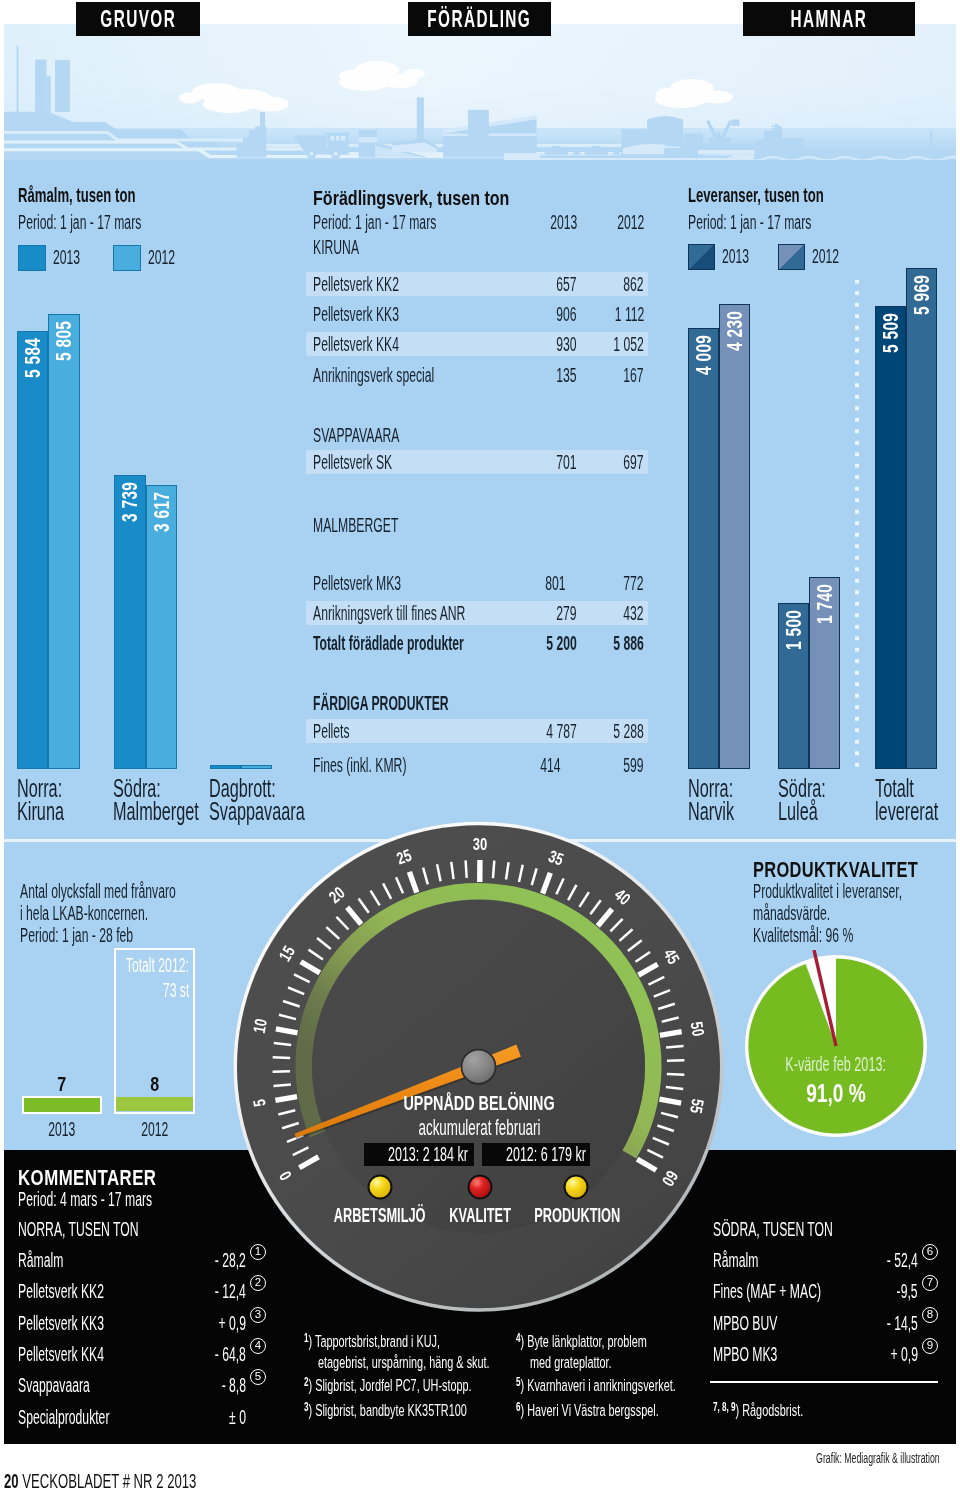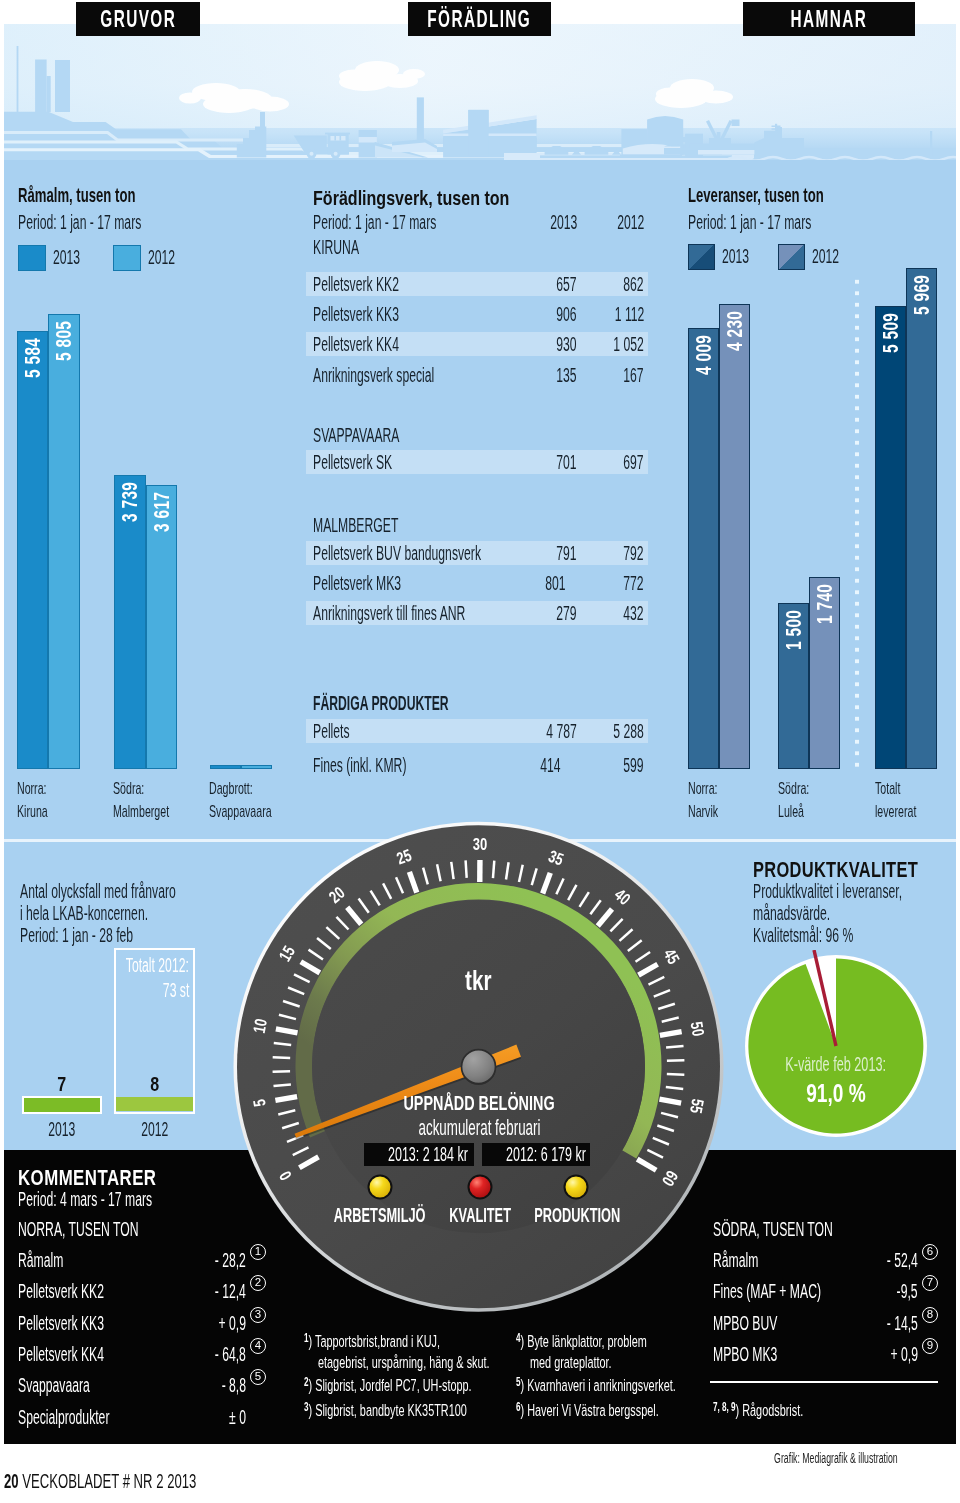--- a/index.html
+++ b/index.html
@@ -28,21 +28,21 @@
 #sky{position:absolute;left:4px;top:24px;width:952px;height:1126px;background:#a9d1f1;}
 #skyline{position:absolute;left:0;top:0;width:952px;height:136px;display:block;}
 
 .ttl{font-size:21px;font-weight:700;color:#111;height:22px;}
 .sub{font-size:19.5px;color:#16212b;height:21px;}
 
 
 .barlabel{position:absolute;color:#fff;font-size:22px;font-weight:700;white-space:nowrap;
   transform-origin:0 0;transform:rotate(-90deg) scaleX(.70);letter-spacing:0.5px;
   left:50%;margin-left:-13px;}
-.catlab{position:absolute;font-size:17px;color:#16212b;line-height:23px;white-space:nowrap;}
+.catlab{position:absolute;font-size:26px;color:#16212b;line-height:23px;white-space:nowrap;}
 
 
 .trow{position:absolute;height:24px;font-size:19.5px;color:#16212b;}
 .trow .nm{position:absolute;left:7px;top:1px;}
 .trow .v1,.trow .v2{position:absolute;top:1px;text-align:right;white-space:nowrap;}
 .shade{background:#c4dff5;}
 .grp{position:absolute;font-size:19.5px;color:#16212b;}
 .bold{font-weight:700;}
 
 
@@ -254,34 +254,34 @@
       <span class="v1" style="left:191px;width:80px"><span class="cr">135</span></span>
       <span class="v2" style="left:258px;width:80px"><span class="cr">167</span></span>
     </div>
 <div class="abs grp" style="left:313px;top:423.5px"><span class="c">SVAPPAVAARA</span></div>
 <div class="abs trow shade" style="left:306px;top:450.0px;width:342px">
       <span class="nm"><span class="c">Pelletsverk SK</span></span>
       <span class="v1" style="left:191px;width:80px"><span class="cr">701</span></span>
       <span class="v2" style="left:258px;width:80px"><span class="cr">697</span></span>
     </div>
 <div class="abs grp" style="left:313px;top:514.0px"><span class="c">MALMBERGET</span></div>
-<div class="abs trow shade" style="left:306px;top:540.5px;width:342px">
-      <span class="nm"><span class="c">Pelletsverk BUV bandugnsverk</span></span>
-      <span class="v1" style="left:191px;width:80px"><span class="cr">791</span></span>
-      <span class="v2" style="left:258px;width:80px"><span class="cr">792</span></span>
-    </div>
 <div class="abs trow" style="left:306px;top:570.8px;width:342px">
       <span class="nm"><span class="c">Pelletsverk MK3</span></span>
       <span class="v1" style="left:180px;width:80px"><span class="cr">801</span></span>
       <span class="v2" style="left:258px;width:80px"><span class="cr">772</span></span>
     </div>
 <div class="abs trow shade" style="left:306px;top:601.1px;width:342px">
       <span class="nm"><span class="c">Anrikningsverk till fines ANR</span></span>
       <span class="v1" style="left:191px;width:80px"><span class="cr">279</span></span>
       <span class="v2" style="left:258px;width:80px"><span class="cr">432</span></span>
+    </div>
+<div class="abs trow" style="left:306px;top:631.4px;width:342px">
+      <span class="nm bold"><span class="c">Totalt förädlade  produkter</span></span>
+      <span class="v1 bold" style="left:191px;width:80px"><span class="cr">5 200</span></span>
+      <span class="v2 bold" style="left:258px;width:80px"><span class="cr">5 886</span></span>
     </div>
 <div class="abs grp bold" style="left:313px;top:692.4px"><span class="c">FÄRDIGA PRODUKTER</span></div>
 <div class="abs trow shade" style="left:306px;top:718.6px;width:342px">
       <span class="nm"><span class="c">Pellets</span></span>
       <span class="v1" style="left:191px;width:80px"><span class="cr">4 787</span></span>
       <span class="v2" style="left:258px;width:80px"><span class="cr">5 288</span></span>
     </div>
 <div class="abs trow" style="left:306px;top:753.4px;width:342px">
       <span class="nm"><span class="c">Fines (inkl. KMR)</span></span>
       <span class="v1" style="left:175px;width:80px"><span class="cr">414</span></span>
@@ -465,21 +465,20 @@
 <text x="0" y="0" fill="#ffffff" font-family="Liberation Sans, sans-serif" font-size="17" font-weight="700" text-anchor="middle" dominant-baseline="central" transform="translate(671.96 956.10) rotate(60.40) scale(0.76 1)">45</text>
 <text x="0" y="0" fill="#ffffff" font-family="Liberation Sans, sans-serif" font-size="17" font-weight="700" text-anchor="middle" dominant-baseline="central" transform="translate(697.88 1028.89) rotate(80.40) scale(0.76 1)">50</text>
 <text x="0" y="0" fill="#ffffff" font-family="Liberation Sans, sans-serif" font-size="17" font-weight="700" text-anchor="middle" dominant-baseline="central" transform="translate(697.34 1106.17) rotate(100.40) scale(0.76 1)">55</text>
 <text x="0" y="0" fill="#ffffff" font-family="Liberation Sans, sans-serif" font-size="17" font-weight="700" text-anchor="middle" dominant-baseline="central" transform="translate(670.41 1178.59) rotate(120.40) scale(0.76 1)">60</text>
 <path d="M294.57 1135.75 L296.14 1139.86 L521.00 1058.76 L516.37 1046.61 Z" fill="#000000" opacity="0.28"></path>
 <path d="M294.57 1133.75 L296.14 1137.86 L521.00 1056.76 L516.37 1044.61 Z" fill="url(#needgrad)"></path>
 <circle cx="478.5" cy="1067.5" r="17.5" fill="#000" opacity="0.3"></circle>
 <circle cx="478.5" cy="1066.7" r="17" fill="url(#hubgrad)" stroke="#2d2d2d" stroke-width="1.7"></circle>
 </svg>
 
-<div class="gz abs bold" style="left:378px;top:966px;width:200px;text-align:center;color:#fff;font-size:27px"><span class="cbc">tkr</span></div>
 <div class="gz abs bold" style="left:359px;top:1092px;width:240px;text-align:center;color:#fff;font-size:20px"><span class="cbc" style="transform:scaleX(.72)">UPPNÅDD BELÖNING</span></div>
 <div class="gz abs" style="left:359px;top:1116px;width:240px;text-align:center;color:#fff;font-size:21.4px"><span class="cc">ackumulerat februari</span></div>
 <div class="gz abs" style="left:364px;top:1143px;width:110px;height:23px;background:#080808;color:#fff;font-size:20px;text-align:center;line-height:23px"><span class="cc">2013: 2 184 kr</span></div>
 <div class="gz abs" style="left:482px;top:1143px;width:108px;height:23px;background:#080808;color:#fff;font-size:20px;text-align:center;line-height:23px"><span class="cc">2012: 6 179 kr</span></div>
 <svg class="gz abs" style="left:350px;top:1170px;width:260px;height:36px" viewBox="0 0 260 36">
   <circle cx="30" cy="17" r="11.5" fill="url(#yel)" stroke="#111" stroke-width="2"></circle>
   <circle cx="130" cy="17" r="11.5" fill="url(#red)" stroke="#111" stroke-width="2"></circle>
   <circle cx="226" cy="17" r="11.5" fill="url(#yel)" stroke="#111" stroke-width="2"></circle>
 </svg>
 <div class="gz abs bold" style="left:308px;top:1204px;width:120px;text-align:center;color:#fff;font-size:20px"><span class="kc">ARBETSMILJÖ</span></div>
@@ -521,15 +520,15 @@
 <div class="abs kwr" style="left:818px;top:1342.9px;width:100px"><span class="cr">+ 0,9</span></div>
 <div class="abs circnum" style="left:922px;top:1337.9px">9</div>
 <div class="abs" style="left:710px;top:1381px;width:228px;height:2px;background:#fff"></div>
 <div class="abs footnote" style="left:713px;top:1396px"><span class="c"><span class="sup">7, 8, 9</span>) <span>Rågodsbrist.</span></span></div>
 <div class="abs footnote" style="left:304px;top:1327px"><span class="c"><span class="sup">1</span>) <span>Tapportsbrist,brand i KUJ,</span></span><br><span class="c" style="margin-left:14px">etagebrist, urspårning, häng &amp; skut.</span></div>
 <div class="abs footnote" style="left:304px;top:1371px"><span class="c"><span class="sup">2</span>) <span>Sligbrist, Jordfel PC7, UH-stopp.</span></span></div>
 <div class="abs footnote" style="left:304px;top:1396px"><span class="c"><span class="sup">3</span>) <span>Sligbrist, bandbyte KK35TR100</span></span></div>
 <div class="abs footnote" style="left:516px;top:1327px"><span class="c"><span class="sup">4</span>) <span>Byte länkplattor, problem</span></span><br><span class="c" style="margin-left:14px">med grateplattor.</span></div>
 <div class="abs footnote" style="left:516px;top:1371px"><span class="c"><span class="sup">5</span>) <span>Kvarnhaveri i anrikningsverket.</span></span></div>
 <div class="abs footnote" style="left:516px;top:1396px"><span class="c"><span class="sup">6</span>) <span>Haveri Vi Västra bergsspel.</span></span></div>
-<div class="abs" style="left:700px;top:1450px;width:240px;text-align:left;font-size:14px;color:#222"><span class="cr">Grafik: Mediagrafik &amp; illustration</span></div>
+<div class="abs" style="left:700px;top:1450px;width:240px;text-align:right;font-size:14px;color:#222"><span class="cr">Grafik: Mediagrafik &amp; illustration</span></div>
 <div class="abs" style="left:4px;top:1469px;font-size:21px;color:#111"><span class="c"><b>20</b> <span>VECKOBLADET # NR 2 2013</span></span></div>
 </div>
 
 </body></html>

